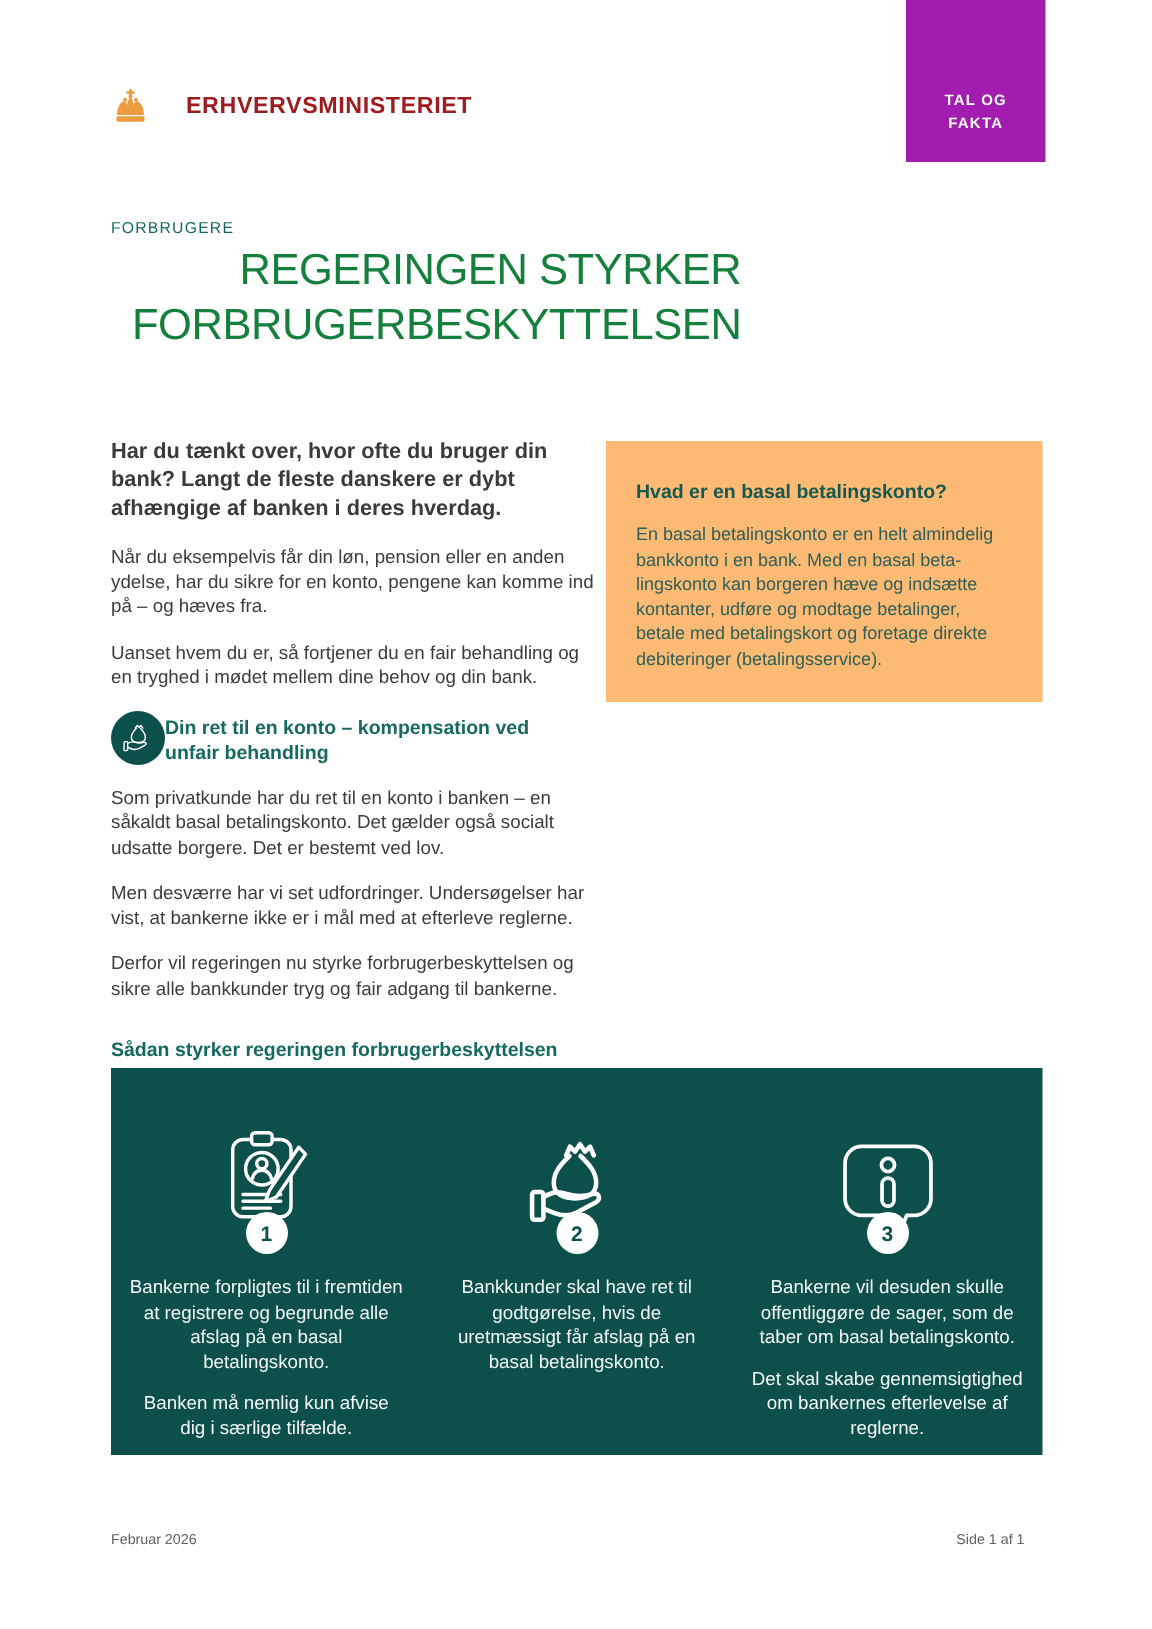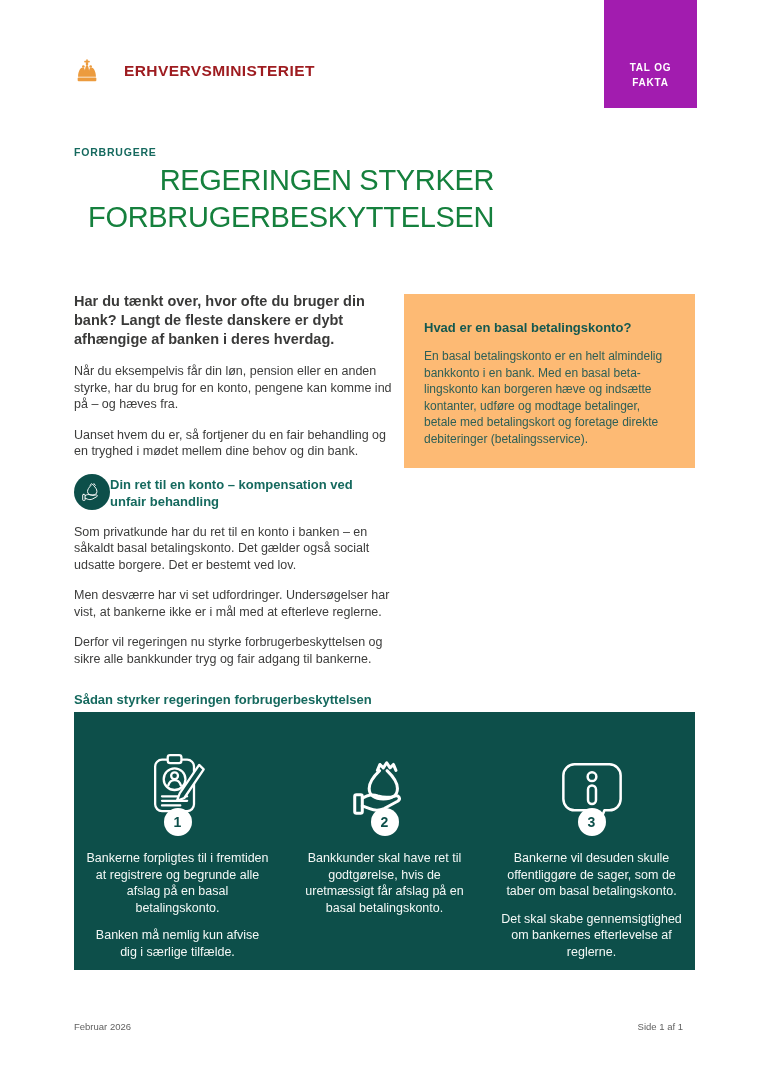--- a/index.html
+++ b/index.html
@@ -12,21 +12,21 @@
   .brand .wordmark{font-size:15.5px;font-weight:bold;letter-spacing:.4px;color:#9e1c20;}
   .corner-tab{
     position:absolute;left:604px;top:0;width:93px;height:108px;background:#a21caf;
     display:flex;align-items:flex-end;justify-content:center;
   }
   .corner-tab .tab-label{
     color:#ffffff;font-size:10px;font-weight:bold;letter-spacing:.8px;line-height:1.45;
     text-align:center;margin-bottom:18px;white-space:pre-line;
   }
   
-  .kicker{position:absolute;left:74px;top:146px;font-size:10.5px;font-weight:bold;letter-spacing:.8px;color:#15695e;}
+  .kicker{position:absolute;left:74px;top:146px;font-size:10.5px;font-weight:normal;letter-spacing:.8px;color:#15695e;}
   .headline{
     position:absolute;left:88px;top:162px;font-size:29px;line-height:37px;font-weight:300;
     letter-spacing:-.3px;color:#15803d;text-align:right;
   }
   
   .main{position:absolute;left:74px;top:290px;width:621px;}
   .leftcol{position:absolute;left:0;top:2px;width:324px;}
   .lead{font-size:14.5px;line-height:19px;font-weight:bold;color:#3a3a39;margin:0 0 14px 0;}
   .body-p{font-size:12.5px;line-height:16.5px;margin:0 0 14px 0;color:#3c3c3b;}
   .feature{display:flex;align-items:center;gap:0;margin:6px 0 14px 0;}
@@ -90,21 +90,21 @@
 
   <div class="kicker">FORBRUGERE</div>
   <div class="headline">
     <div>REGERINGEN STYRKER</div>
     <div>FORBRUGERBESKYTTELSEN</div>
   </div>
 
   <div class="main">
     <div class="leftcol">
       <p class="lead">Har du tænkt over, hvor ofte du bruger din bank? Langt de fleste danskere er dybt afhængige af banken i deres hverdag.</p>
-      <p class="body-p">Når du eksempelvis får din løn, pension eller en anden styrke, har du brug for en konto, pengene kan komme ind på – og hæves fra.</p>
+      <p class="body-p">Når du eksempelvis får din løn, pension eller en anden ydelse, har du sikre for en konto, pengene kan komme ind på – og hæves fra.</p>
       <p class="body-p">Uanset hvem du er, så fortjener du en fair behandling og en tryghed i mødet mellem dine behov og din bank.</p>
 
       <div class="feature">
         <span class="icon-circle">
           <svg width="24" height="24" viewBox="0 0 40 40" fill="none" stroke="#ffffff" stroke-width="1.6" stroke-linecap="round" stroke-linejoin="round">
             <path d="M17 9l2.2-3 2 2 2-2 2.3 3"></path>
             <path d="M18.2 9.2c-3.6 3.6-5.6 6.4-5.6 10 0 3.8 3 5.8 7.8 5.8s7.8-2 7.8-5.8c0-3.6-2-6.4-5.6-10"></path>
             <rect x="4.5" y="24" width="4" height="10" rx="1"></rect>
             <path d="M8.5 26c3.5-2 5.5-2.2 8.5-1.2 3 .9 6.4 1 9.4.1 2.2-.7 3.6 1.6 1.6 2.9l-7.5 4c-2.6 1.2-5.4 1.1-8 .1l-4-1.6"></path>
           </svg>

